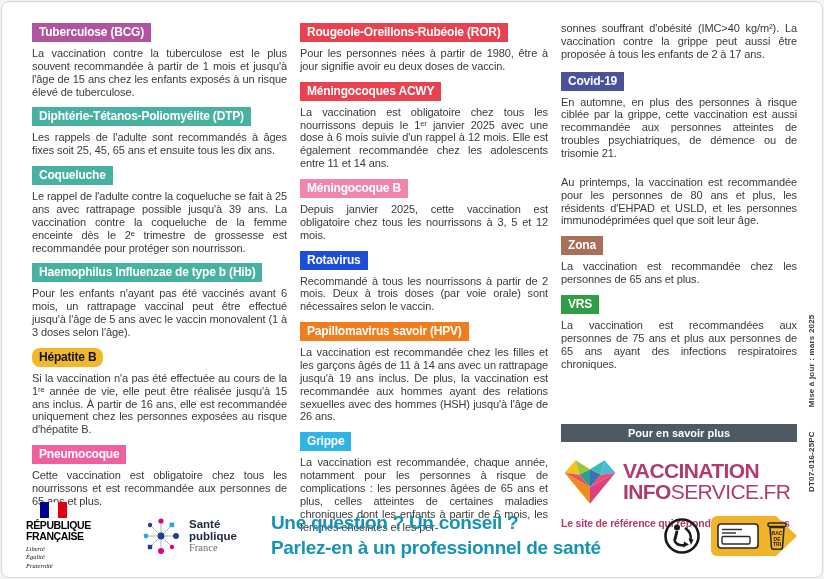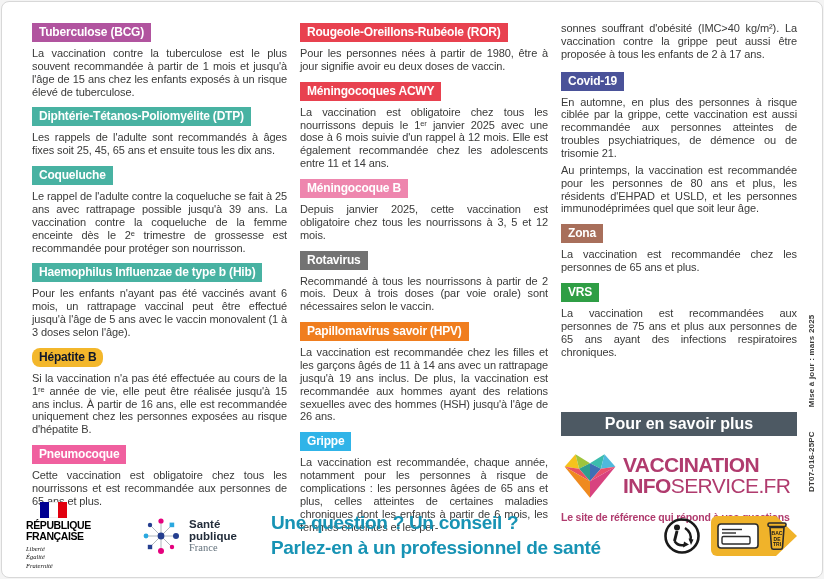--- a/index.html
+++ b/index.html
@@ -13,33 +13,33 @@
   .col.c3 { width:236px; }
 
   section.vax { margin-bottom:8px; }
   .badge { display:inline-block; padding:2px 7px 3px 7px; font-size:12px; font-weight:bold; color:#fff; margin-bottom:5px; letter-spacing:-0.2px; }
   .b-magenta { background:#b1549f; }
   .b-teal { background:#48b2a2; }
   .b-yellow { background:#f3b72b; color:#0f172a;border-radius:8px; }
   .b-pink { background:#f0609f; }
   .b-red { background:#e8414f; }
   .b-lightpink { background:#ee86ae; }
-  .b-tan { background:#737373; }
+  .b-tan { background:#1d4ed8; }
   .b-orange { background:#f07e1f; }
   .b-cyan { background:#30b4e8; }
   .b-indigo { background:#4a5299; }
   .b-brown { background:#a86f5b; }
   .b-green { background:#2f9e45; }
 
   .body { font-size:11px; line-height:1.17; text-align:justify; color:#3a3a39; letter-spacing:-0.1px; }
-  .body + .body { margin-top:4px; }
+  .body + .body { margin-top:16px; }
   .cont { margin-bottom:10px; }
 
   .more-info { margin-top:54px; }
-  .mi-bar { background:#4d5963; color:#fff; text-align:center; font-weight:bold; font-size:16px; padding:3px 0; }
+  .mi-bar { background:#4d5963; color:#fff; text-align:center; font-weight:bold; font-size:11px; padding:3px 0; }
   .mi-logo { display:flex; align-items:center; gap:4px; margin-top:12px; }
   .mi-logo-text { color:#b03b6e; letter-spacing:-0.6px; }
   .mi-l1 { font-size:21px; font-weight:bold; line-height:0.95; }
   .mi-l2 { font-size:21px; line-height:1.0; }
   .mi-l2 .heavy { font-weight:bold; }
   .mi-l2 .light { font-weight:normal; }
   .mi-tagline { color:#b03b6e; font-weight:bold; font-size:10.5px; margin-top:9px; letter-spacing:-0.2px; }
 
   .footer { position:absolute; left:24px; right:16px; bottom:10px; height:62px; display:flex; align-items:center; }
   .rf-logo { width:96px; }

